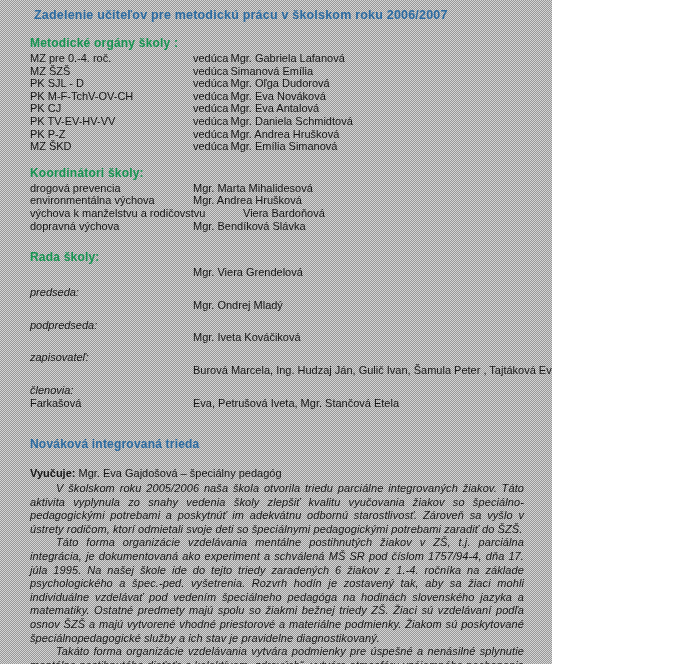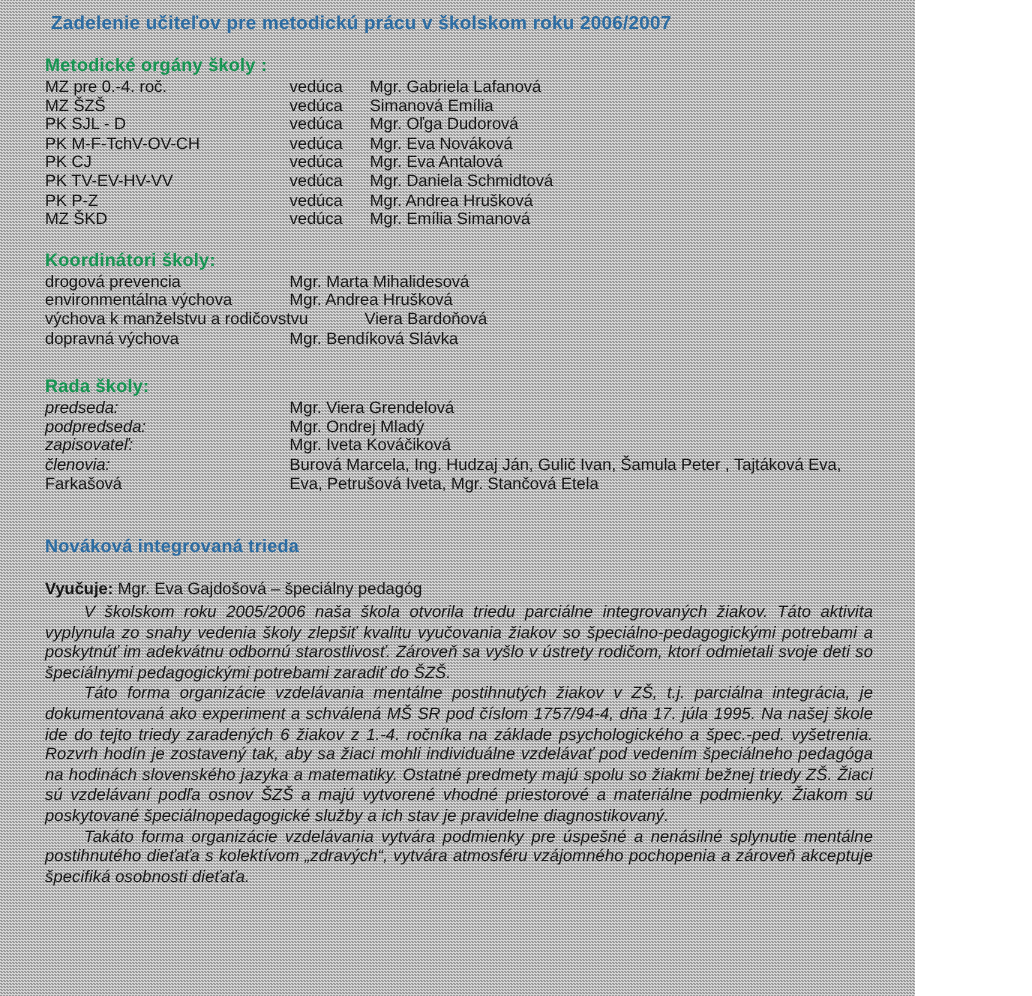--- a/index.html
+++ b/index.html
@@ -1,18 +1,18 @@
 <!DOCTYPE html>
 <html style="--title-blue: #2b6ca3; --heading-green: #169552; --text: #161616; --paper-gray: #b9b9b9;"><head>
 <meta charset="utf-8">
 <style>
   html,body{margin:0;padding:0;}
   .page{
     position:relative;
-    width:610px;height:664px;
+    width:552px;height:664px;
     box-sizing:border-box;
     overflow:hidden;
     padding:8px 28px 0 30px;
     background-color:#b9b9b9;
     background-image:repeating-conic-gradient(#989898 0% 25%, #d4d4d4 0% 50%);
     background-size:2px 2px;
     font-family:"Liberation Sans", sans-serif;
     color:#161616;
     -webkit-font-smoothing:none;
   }
@@ -35,23 +35,23 @@
     letter-spacing:.2px;
   }
   .rows{margin:0;}
   .row{
     display:flex;
     font-size:11px;line-height:12.6px;
     white-space:nowrap;
   }
   .row .lbl{display:inline-block;min-width:163px;flex:0 0 auto;}
   .row .lbl.wide{min-width:213px;}
-  .row .role{display:inline-block;margin-right:18px;flex:0 0 auto;}
+  .row .role{display:inline-block;margin-right:2px;flex:0 0 auto;}
   .row .nm{display:inline-block;}
-  .row .lbl.it{font-style:italic;}
+  .row .lbl.it{font-style:italic;margin-top:20px;}
   .gap-s{height:13px;}
   .gap-m{height:18px;}
   .teach-line{font-size:11px;line-height:13px;margin:16px 0 2px 0;}
   .teach-line .b{font-weight:bold;}
   .para{
     font-size:11px;line-height:13.6px;
     text-align:justify;
     text-indent:26px;
     margin:0;
     letter-spacing:.1px;

